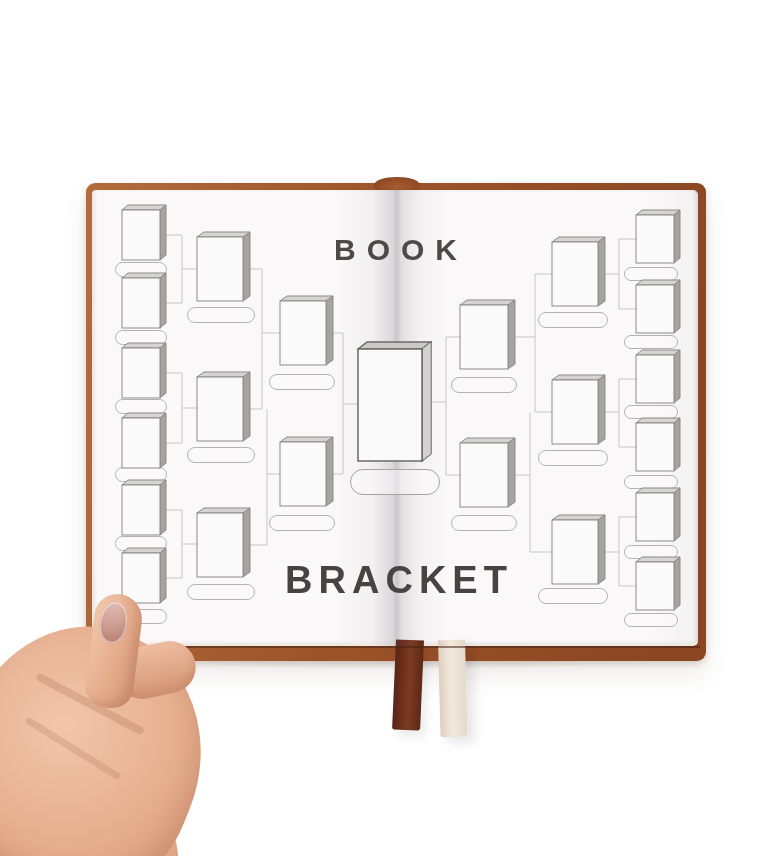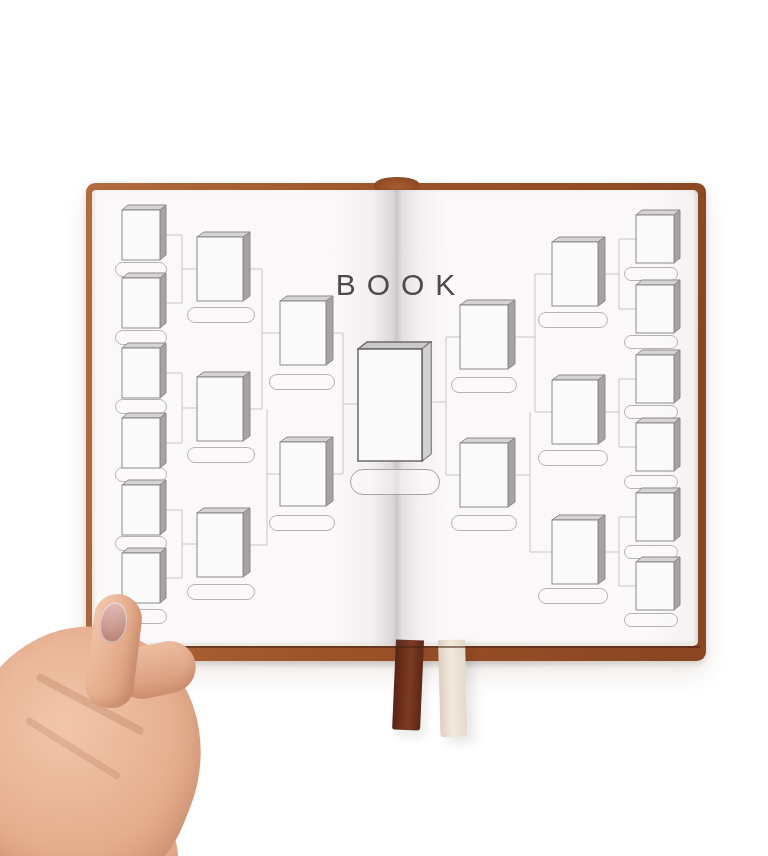--- a/index.html
+++ b/index.html
@@ -58,22 +58,22 @@
     color:#6a6666; font-size:9px; text-align:center; overflow:hidden;
   }
   .bk { position:absolute; }
   .center-book { position:absolute; left:357px; top:341px; z-index:6; }
   .center-pill {
     position:absolute; left:350px; top:469px; width:90px; height:26px;
     border:1.4px solid #a7a3a3; border-radius:13px; z-index:6;
     background: rgba(251,250,251,.5); color:#6a6666; font-size:11px; text-align:center;
   }
   .title {
-    position:absolute; z-index:7; color:#4e4949; font-weight:400;
-    white-space:nowrap; transform:translateX(-50%);margin-top:35px;
+    position:absolute; z-index:7; color:#4e4949; font-weight:700;
+    white-space:nowrap; transform:translateX(-50%);
   }
   .title-book   { left:401px; top:233px; font-size:30px; letter-spacing:11px; }
   .title-bracket{ left:399px; top:559px; font-size:38px; letter-spacing:6px; color:#474343; }
   .ribbon { position:absolute; transform-origin: top center; z-index:2; }
   .ribbon-brown {
     left:396px; top:640px; width:28px; height:90px; transform:rotate(2.5deg);
     background: linear-gradient(to right, #572517, #6e2f1b 30%, #7c3b22 55%, #5c2817);
     border-radius:0 0 3px 2px; box-shadow: 5px 7px 10px rgba(0,0,0,.08);
   }
   .ribbon-cream {
@@ -346,20 +346,21 @@
     <polygon points="65,8 74,1 74,113 65,120" fill="#b7b3b3" stroke="#6e6969" stroke-width="1.5"></polygon>
     <line x1="67" y1="6.4" x2="67" y2="118.4" stroke="#efeef0" stroke-width="1"></line>
         <line x1="69" y1="4.9" x2="69" y2="116.9" stroke="#efeef0" stroke-width="1"></line>
         <line x1="71" y1="3.3" x2="71" y2="115.3" stroke="#efeef0" stroke-width="1"></line>
         <line x1="73" y1="1.8" x2="73" y2="113.8" stroke="#efeef0" stroke-width="1"></line>
     <rect x="1" y="8" width="64" height="112" fill="#fbfafb" stroke="#6e6969" stroke-width="1.5"></rect>
   </svg></div>
   <div class="center-pill"></div>
 
   <div class="title title-book">BOOK</div>
+  <div class="title title-bracket">BRACKET</div>
 
   <div class="ribbon ribbon-brown"></div>
   <div class="ribbon ribbon-cream"></div>
 
   <div class="hand-part hand-wrist"></div>
   <div class="hand-part hand-palm"></div>
   <div class="hand-part hand-crease1"></div>
   <div class="hand-part hand-crease2"></div>
   <div class="hand-part hand-finger"></div>
   <div class="hand-part hand-thumb"></div>

